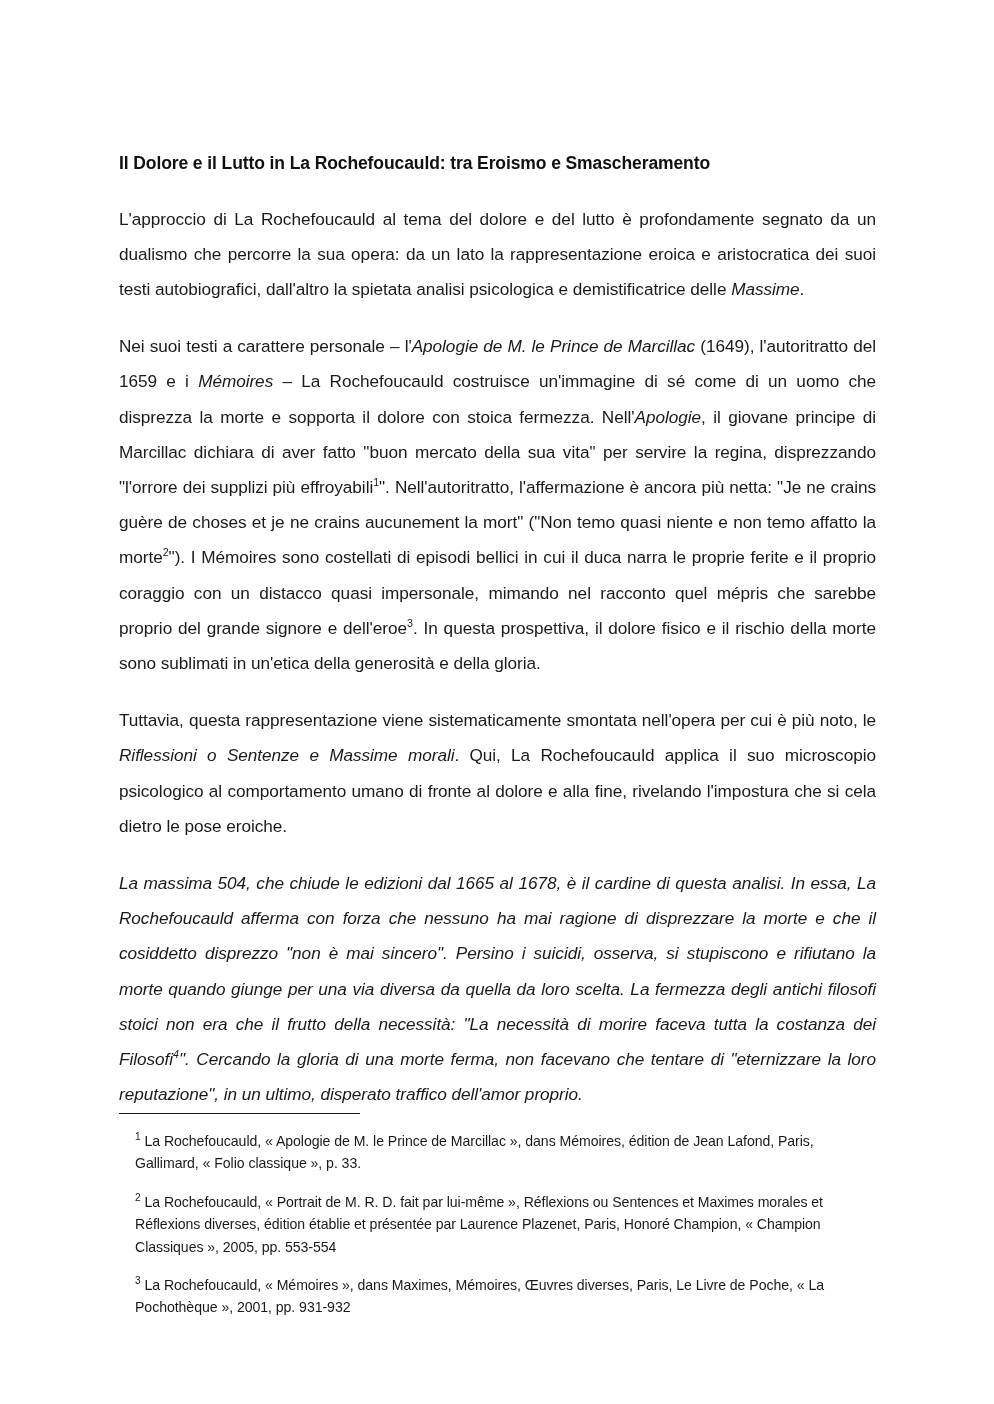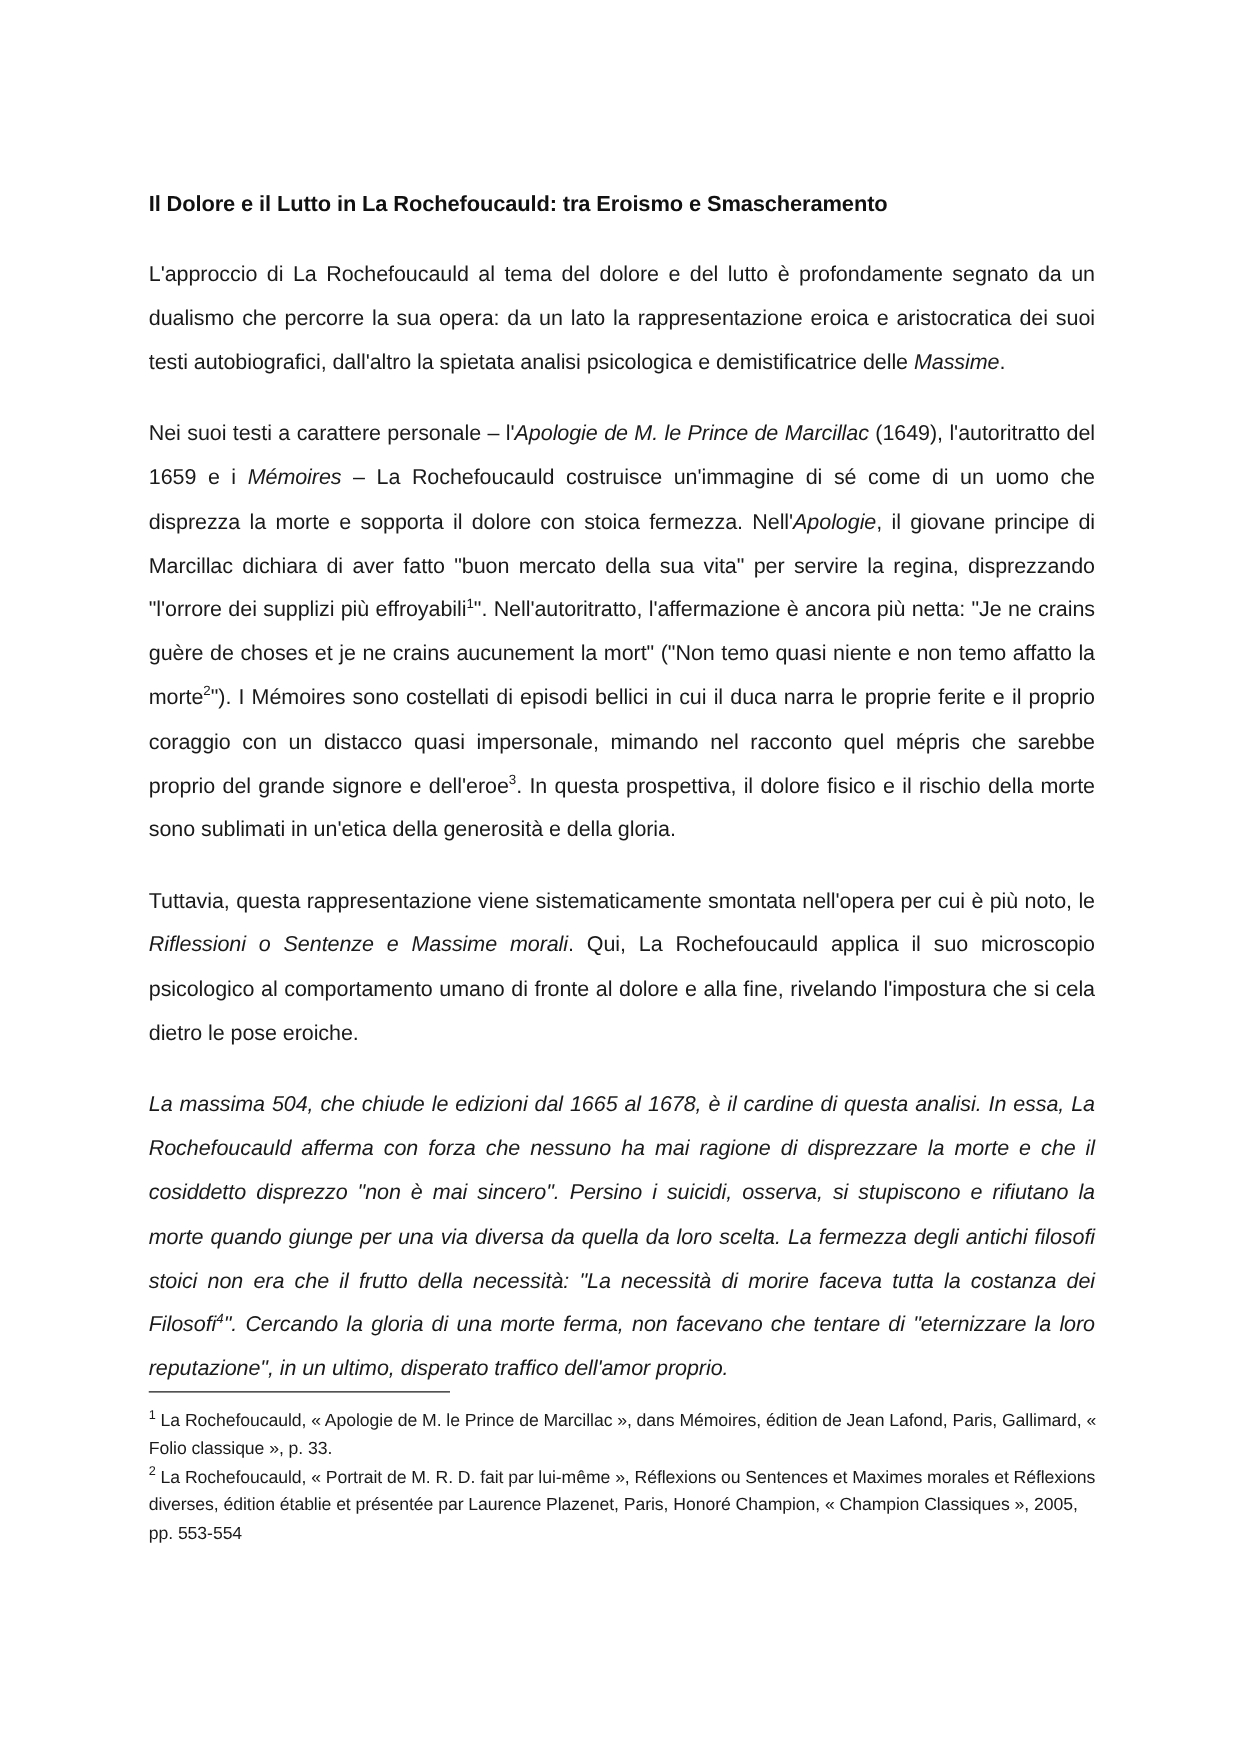--- a/index.html
+++ b/index.html
@@ -65,21 +65,21 @@
     height: 0;
     border: 0;
     border-top: 1.4px solid #1a1a1a;
     margin: 0 0 11px 0;
     padding: 0;
   }
   .fn {
     font-size: 14.1px;
     line-height: 22.4px;
     text-align: left;
-    margin: 0;
+    margin: 16px;
     color: #1a1a1a;
     letter-spacing: -0.05px;
   }
   .fn sup {
     font-size: 0.72em;
   }
 </style>
 </head>
 <body>
 
@@ -96,15 +96,16 @@
     <p class="para" id="para3">Tuttavia, questa rappresentazione viene sistematicamente smontata nell'opera per cui è più noto, le <i>Riflessioni o Sentenze e <i>Massime</i> morali</i>. Qui, La Rochefoucauld applica il suo microscopio psicologico al comportamento umano di fronte al dolore e alla fine, rivelando l'impostura che si cela dietro le pose eroiche.</p>
 
     <p class="para" id="para4">La massima 504, che chiude le edizioni dal 1665 al 1678, è il cardine di questa analisi. In essa, La Rochefoucauld afferma con forza che nessuno ha mai ragione di disprezzare la morte e che il cosiddetto disprezzo "non è mai sincero". Persino i suicidi, osserva, si stupiscono e rifiutano la morte quando giunge per una via diversa da quella da loro scelta. La fermezza degli antichi filosofi stoici non era che il frutto della necessità: "La necessità di morire faceva tutta la costanza dei Filosofi<sup>4</sup>". Cercando la gloria di una morte ferma, non facevano che tentare di "eternizzare la loro reputazione", in un ultimo, disperato traffico dell'amor proprio.</p>
 
   </div>
 
   <div class="footnotes">
     <hr class="fn-rule">
     <p class="fn" id="fn1"><sup>1</sup> La Rochefoucauld, « Apologie de M. le Prince de Marcillac », dans Mémoires, édition de Jean Lafond, Paris, Gallimard, « Folio classique », p. 33.</p>
     <p class="fn" id="fn2"><sup>2</sup> La Rochefoucauld, « Portrait de M. R. D. fait par lui-même », Réflexions ou Sentences et Maximes morales et Réflexions diverses, édition établie et présentée par Laurence Plazenet, Paris, Honoré Champion, « Champion Classiques », 2005, pp. 553-554</p>
+    <p class="fn" id="fn3"><sup>3</sup> La Rochefoucauld, « Mémoires », dans Maximes, Mémoires, Œuvres diverses, Paris, Le Livre de Poche, « La Pochothèque », 2001, pp. 931-932</p>
   </div>
 
 </div>
 
 </body></html>

